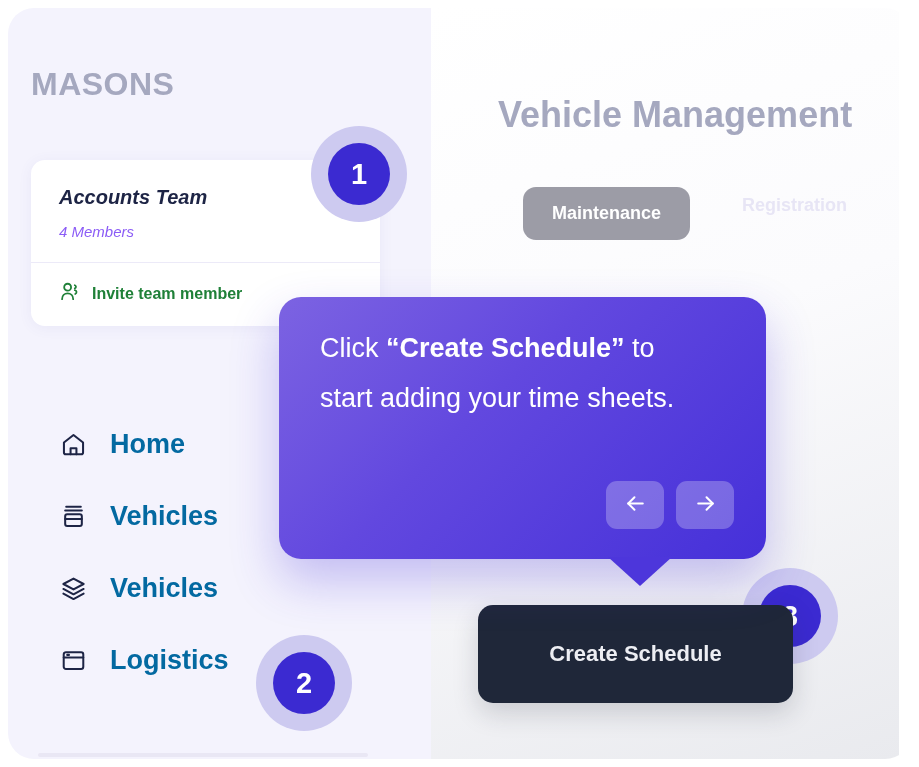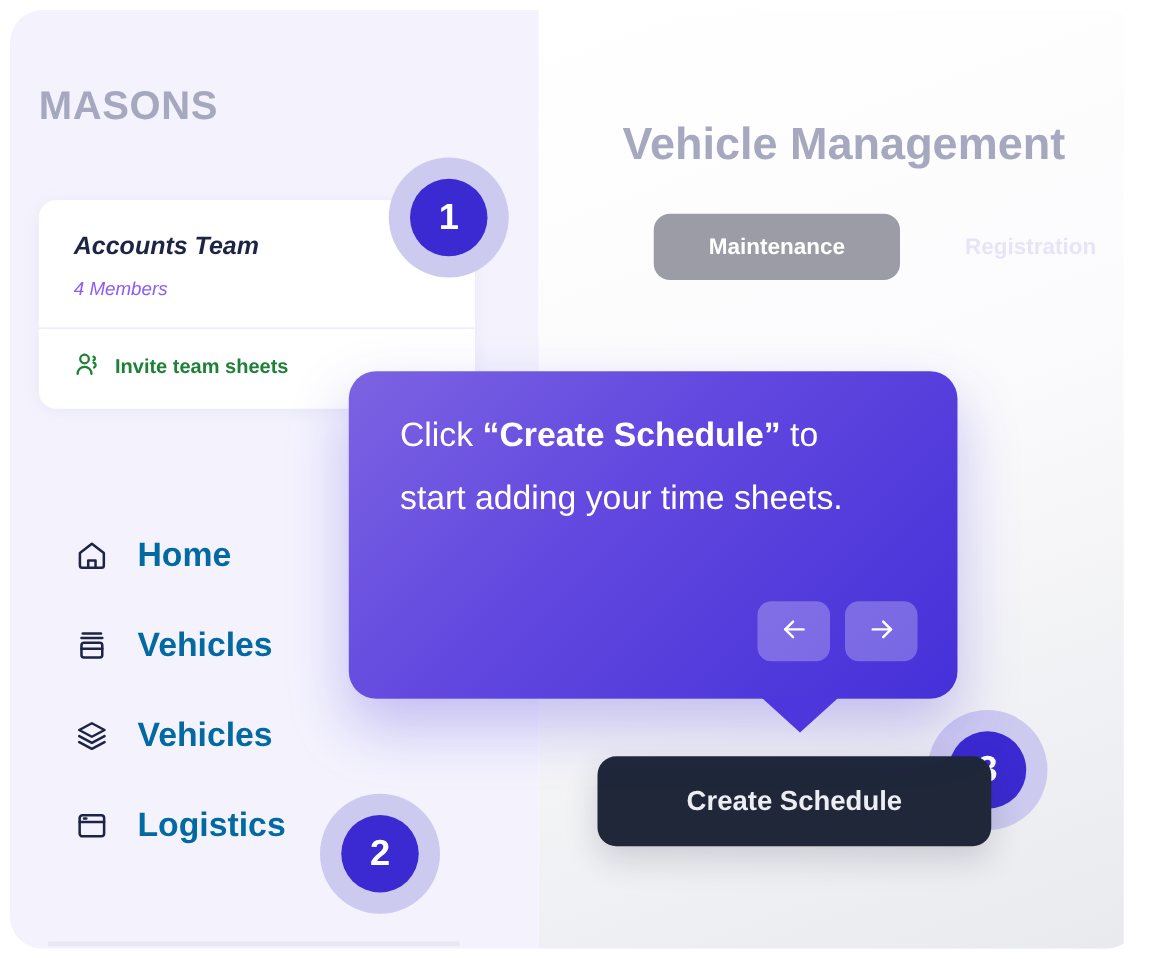--- a/index.html
+++ b/index.html
@@ -163,21 +163,22 @@
   .tab {
     font-size: 18px;
     font-weight: bold;
     cursor: pointer;
     white-space: nowrap;
   }
   .tab-active {
     background: #9c9ca6;
     color: #ffffff;
     border-radius: 13px;
-    padding: 16px 44px;
+    padding: 16px 29px;
+    margin-top: 16px;
   }
   .tab-inactive {
     color: #e7e5f5;
     padding: 16px 4px;
   }
 
   
   .faded-block {
     position: absolute;
     left: 88px;
@@ -197,21 +198,21 @@
     margin: 0 0 7px 0;
     white-space: nowrap;
   }
 
   
   .cta-button {
     position: absolute;
     left: 47px;
     top: 597px;
     width: 315px;
-    height: 72px;
+    height: 98px;
     border: none;
     border-radius: 15px;
     background: #1f2739;
     color: #edeef3;
     font-family: "Liberation Sans", sans-serif;
     font-size: 22px;
     font-weight: bold;
     cursor: pointer;
     z-index: 6;
     box-shadow: 0 10px 26px rgba(31, 39, 57, 0.18);
@@ -317,21 +318,21 @@
         <div class="team-card-divider"></div>
         <div class="invite-row">
           <span>
             <svg width="23" height="23" viewBox="0 0 24 24" fill="none" stroke="#1f8038" stroke-width="1.9" stroke-linecap="round" stroke-linejoin="round">
               <circle cx="9" cy="7.5" r="3.6"></circle>
               <path d="M3.2 20c0-3.6 2.6-6 5.8-6s5.8 2.4 5.8 6"></path>
               <path d="M16.5 5.5c1.6 0.6 1.6 2.6 0 3.2"></path>
               <path d="M16.5 10.6c2.2 0.5 2.4 3.1 0.4 4"></path>
             </svg>
           </span>
-          <span class="invite-label">Invite team sheets</span>
+          <span class="invite-label">Invite team member</span>
         </div>
       </div>
 
       <nav class="nav">
 
         <div class="nav-item">
           <span class="nav-icon">
             <svg width="27" height="27" viewBox="0 0 24 24" fill="none" stroke="#1d2445" stroke-width="1.8" stroke-linecap="round" stroke-linejoin="round">
               <path d="M3.5 10.2L12 3.6l8.5 6.6V19a1.6 1.6 0 0 1-1.6 1.6H5.1A1.6 1.6 0 0 1 3.5 19z"></path>
               <path d="M9.4 20.6v-5.2h5.2v5.2"></path>

